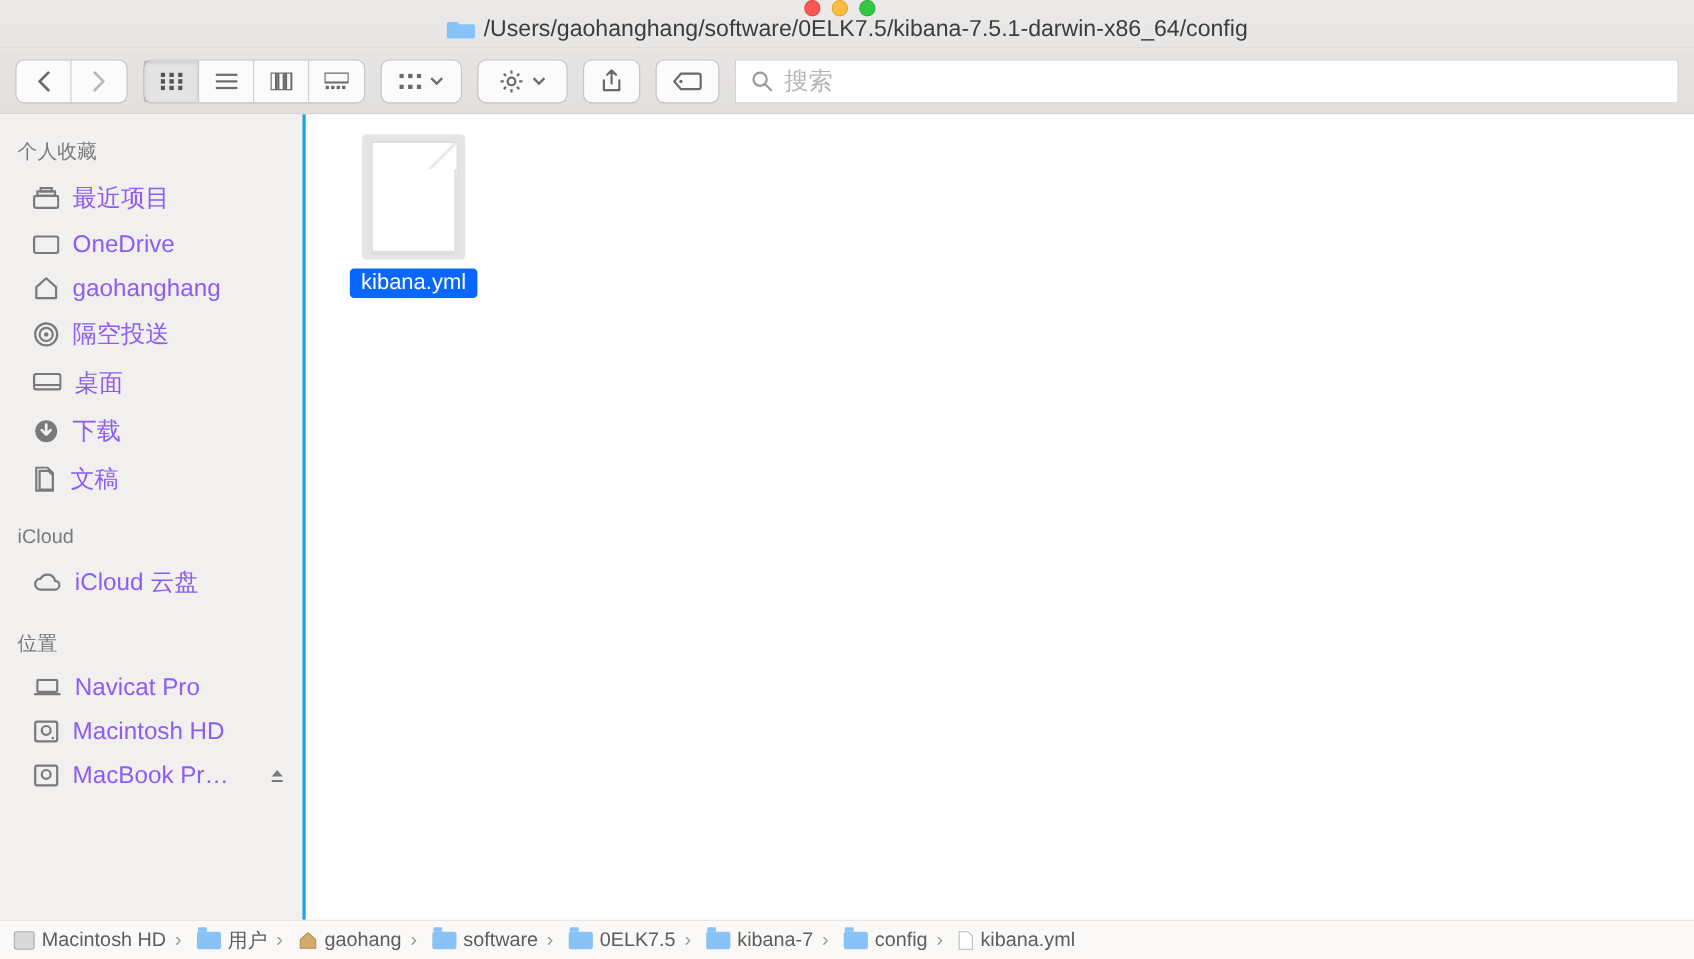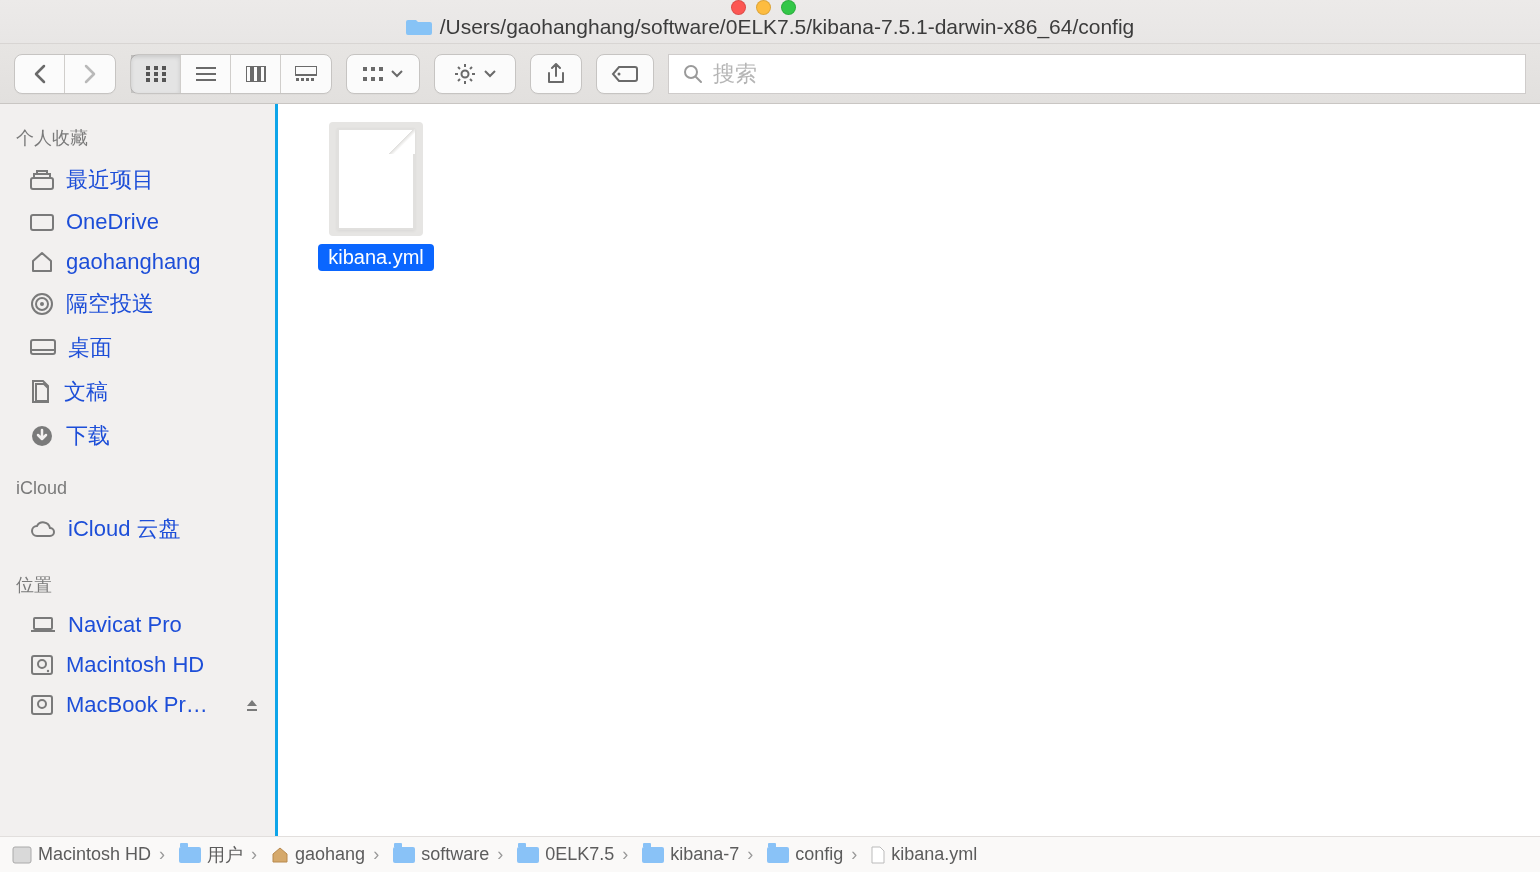--- a/index.html
+++ b/index.html
@@ -21,21 +21,21 @@
 .btn.active { background:#8d8d8d33; color:#434343; box-shadow: inset 0 2px 4px rgba(0,0,0,.12);}
 .btn.disabled { opacity:.45; }
 .btn.solo { border-radius:8px; }
 .searchbox { flex:1; min-width:200px; height:40px; background:#fff; border:1px solid #cfcccb; border-radius:0; display:flex; align-items:center; padding:0 14px; color:#b5b5b5; font-size:22px; gap:10px;}
 .searchbox svg { flex-shrink:0; }
 
 
 .body { display:flex; height:calc(872px - 44px - 60px - 36px); }
 .sidebar { width:278px; background:#f2f0ef; border-right:3px solid #0ea5e9; padding:16px 0 8px 0; overflow:hidden;}
 .sec-title { font-size:18px; color:#7a7a7a; padding:6px 16px 8px 16px; font-weight:500;}
-.sb-item { display:flex; align-items:center; gap:12px; padding:7px 16px 7px 30px; font-size:22px; color:#1d4ed8; }
+.sb-item { display:flex; align-items:center; gap:12px; padding:7px 16px 7px 30px; font-size:22px; color:#8b5cf6; }
 .sb-item svg { flex-shrink:0; }
 .icontray { margin-left:auto; }
 
 .content { flex:1; background:#fff; padding:18px 28px; display:flex; align-items:flex-start; }
 .file { width:140px; display:flex; flex-direction:column; align-items:center; gap:8px;}
 .file-thumb { width:78px; height:102px; background:#fff; border:2px solid #e1e0de; box-shadow:0 1px 3px rgba(0,0,0,.06); position:relative; }
 .file-thumb::after{content:"";position:absolute;top:-2px;right:-2px;width:26px;height:26px;background:linear-gradient(135deg,transparent 49%,#e1e0de 50%,#fff 60%);}
 .file-thumb-wrap { padding:6px 8px; background:#e6e5e3; border-radius:4px;}
 .file-label { background:#0a66ff; color:#fff; font-size:20px; padding:2px 10px; border-radius:4px;}
 
@@ -214,32 +214,32 @@
         <span>隔空投送</span>
       </div>
     <div class="sb-item">
         <svg width="26" height="18" viewBox="0 0 26 18">
           <rect x="1" y="1" width="24" height="14" rx="2" fill="none" stroke="#7a7a7a" stroke-width="2"></rect>
           <line x1="1" y1="11" x2="25" y2="11" stroke="#7a7a7a" stroke-width="2"></line>
         </svg>
         <span>桌面</span>
       </div>
     <div class="sb-item">
+        <svg width="24" height="24" viewBox="0 0 24 24">
+          <circle cx="12" cy="12" r="10" fill="#7a7a7a"></circle>
+          <path d="M12 6v8m-4-3l4 4 4-4" stroke="#f2f0ef" stroke-width="2.5" fill="none" stroke-linecap="round" stroke-linejoin="round"></path>
+        </svg>
+        <span>下载</span>
+      </div>
+    <div class="sb-item">
         <svg width="22" height="24" viewBox="0 0 22 24">
           <path d="M3 1h10l5 5v16H3V1z" fill="none" stroke="#7a7a7a" stroke-width="2"></path>
           <path d="M6 4h8l4 4v13H6V4z" fill="#f2f0ef" stroke="#7a7a7a" stroke-width="2"></path>
         </svg>
         <span>文稿</span>
-      </div>
-    <div class="sb-item">
-        <svg width="24" height="24" viewBox="0 0 24 24">
-          <circle cx="12" cy="12" r="10" fill="#7a7a7a"></circle>
-          <path d="M12 6v8m-4-3l4 4 4-4" stroke="#f2f0ef" stroke-width="2.5" fill="none" stroke-linecap="round" stroke-linejoin="round"></path>
-        </svg>
-        <span>下载</span>
       </div>
 
     <div class="sec-title" style="margin-top:14px">iCloud</div>
     <div class="sb-item">
         <svg width="26" height="18" viewBox="0 0 26 18">
           <path d="M7 16a5 5 0 0 1 0-10 7 7 0 0 1 13 2 4 4 0 0 1 0 8H7z" fill="none" stroke="#7a7a7a" stroke-width="2"></path>
         </svg>
         <span>iCloud 云盘</span>
       </div>
 

